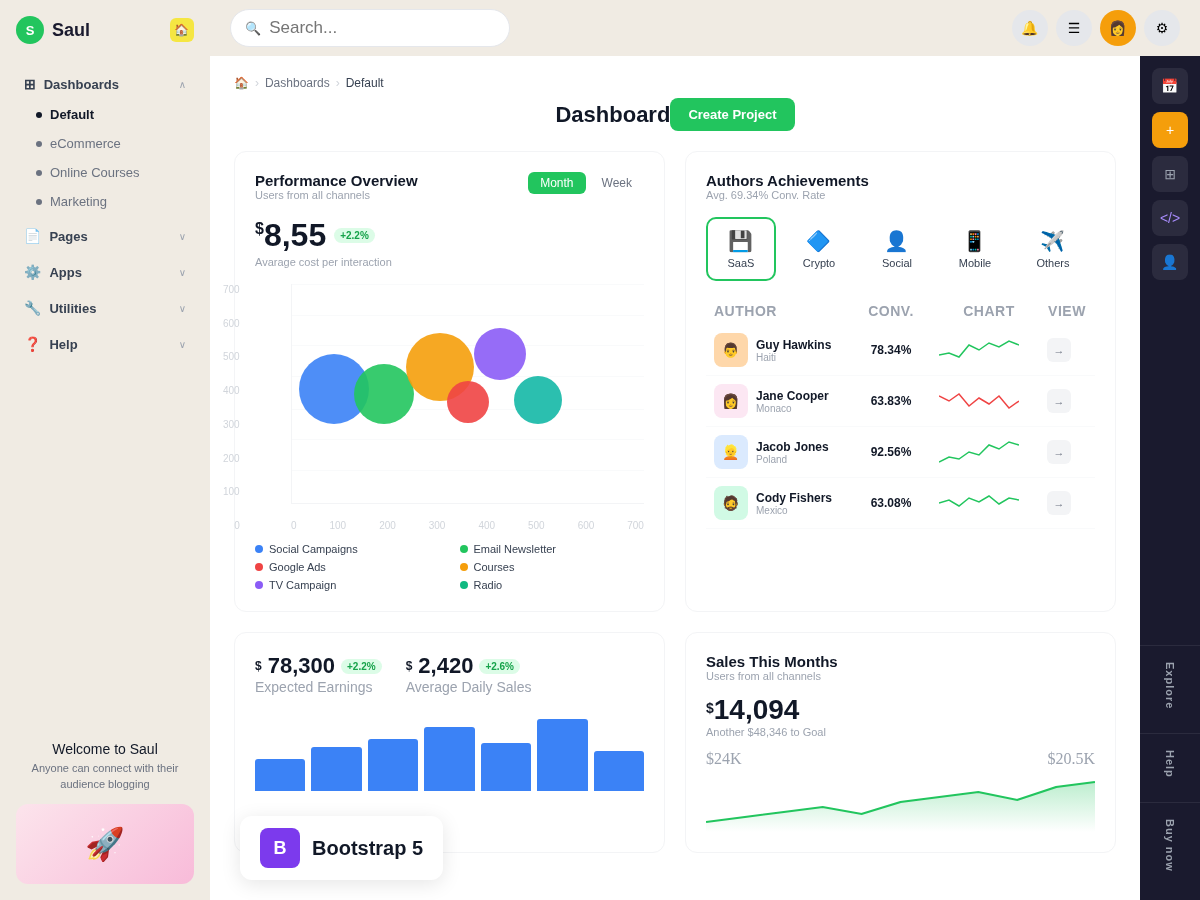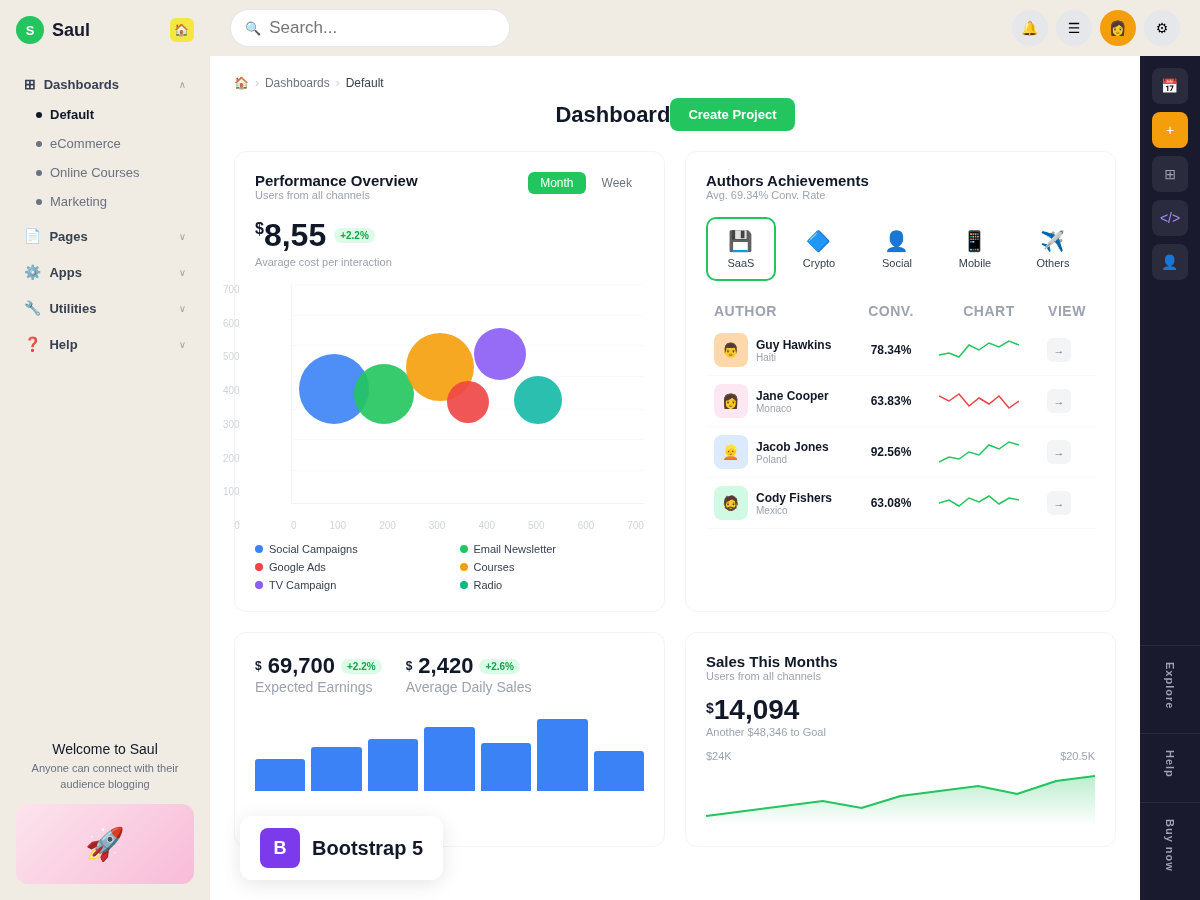--- a/index.html
+++ b/index.html
@@ -457,21 +457,21 @@
                 <div class="chart-arrow">→</div>
               </div>
             </div>
           </div>
 
           <div class="card earnings-card">
             <div class="earnings-header">
               <div class="earnings-item">
                 <div class="earnings-val">
                   <sup>$</sup>
-                  <span>69,700</span>
+                  <span>78,300</span>
                   <span class="badge-up">+2.2%</span>
                 </div>
                 <div class="earnings-label">Expected Earnings</div>
               </div>
               <div class="earnings-item">
                 <div class="earnings-val">
                   <sup>$</sup>
                   <span>2,420</span>
                   <span class="badge-up">+2.6%</span>
                 </div>
@@ -493,21 +493,21 @@
           </div>
 
           <div class="card sales-card">
             <div class="card-title">Sales This Months</div>
             <div class="card-subtitle">Users from all channels</div>
             <div class="sales-big">
               <sup style="font-size:14px;margin-top:6px;">$</sup>
               <span>14,094</span>
             </div>
             <div style="font-size:11px; color:#9ca3af; margin-bottom:12px;">Another $48,346 to Goal</div>
-            <div style="display:flex; justify-content:space-between; font-size:11px; color:#9ca3af; margin-bottom:4px;">
+            <div style="display:flex; justify-content:space-between; font-size:16px; color:#9ca3af; margin-bottom:4px;font-family:Liberation Serif, serif;">
               <span>$24K</span>
               <span>$20.5K</span>
             </div>
             <div style="height:60px;">
               <svg width="100%" height="60" viewBox="0 0 300 60" preserveAspectRatio="none">
                 <defs>
                   <linearGradient id="greenGrad" x1="0" y1="0" x2="0" y2="1">
                     <stop offset="0%" stop-color="#22c55e" stop-opacity="0.3"></stop>
                     <stop offset="100%" stop-color="#22c55e" stop-opacity="0"></stop>
                   </linearGradient>

